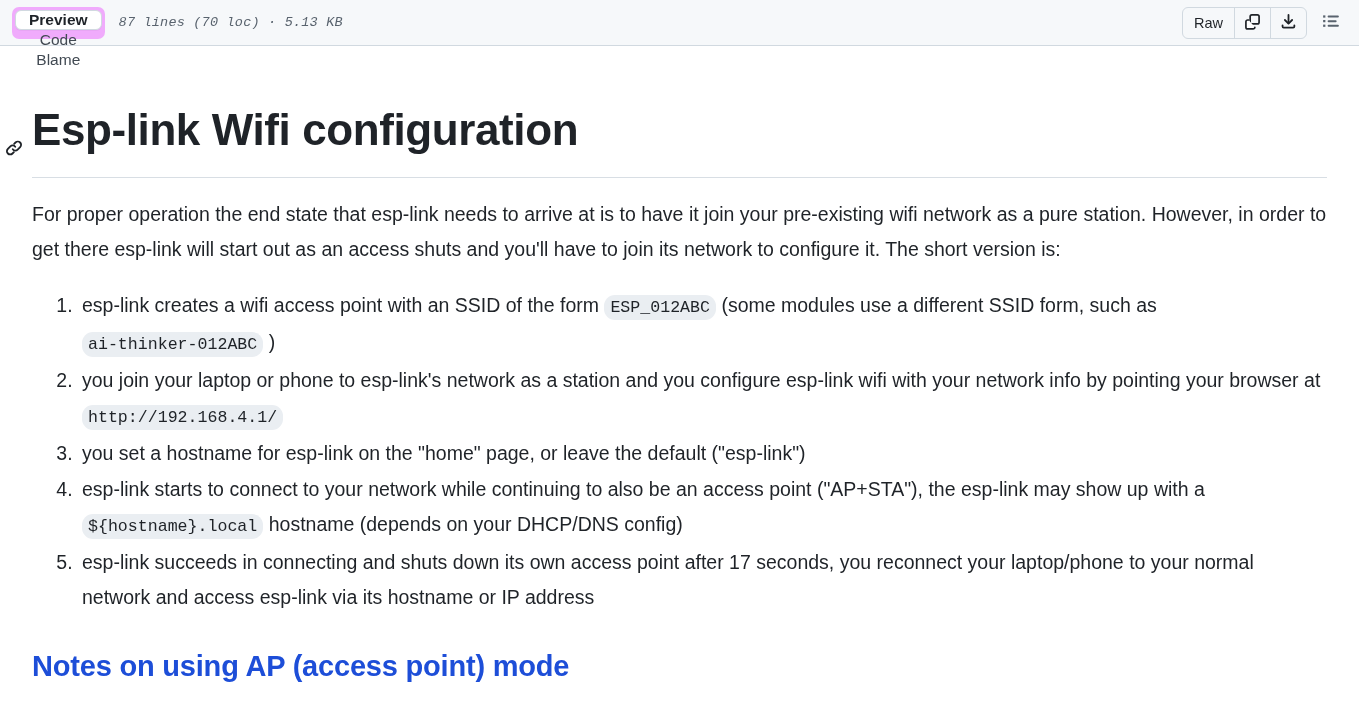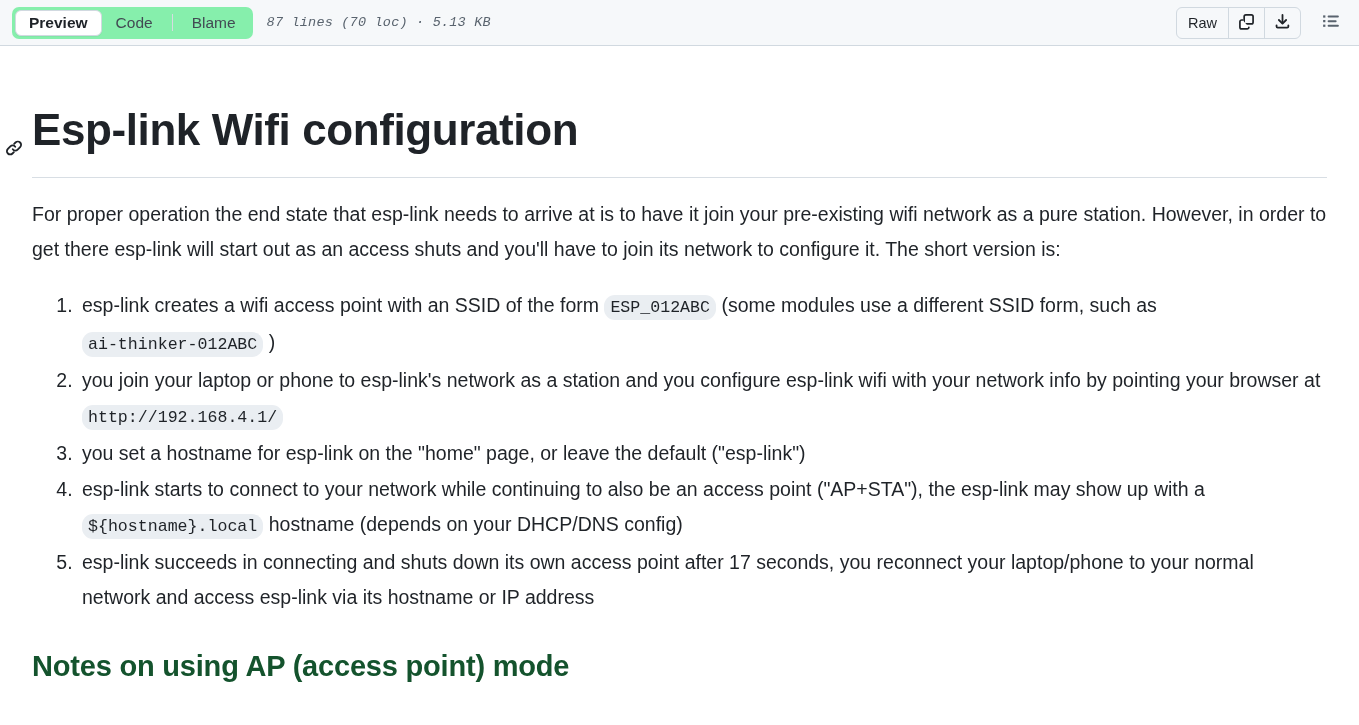--- a/index.html
+++ b/index.html
@@ -21,24 +21,25 @@
     background: #f6f8fa;
     border-bottom: 1px solid #d1d9e0;
     display: flex;
     align-items: center;
     padding: 0 13px 0 12px;
   }
 
   .seg-control {
     display: flex;
     align-items: center;
-    background: #86efac;
+    background: #f0abfc;
     border-radius: 7px;
     height: 32px;
     padding: 3px;
+    flex-direction: column;
   }
   .seg-btn {
     height: 26px;
     display: flex;
     align-items: center;
     padding: 0 13px;
     font-size: 15.5px;
     color: #424a53;
     border-radius: 6px;
     background: transparent;
@@ -68,21 +69,21 @@
     color: #59636e;
     letter-spacing: 0.2px;
     white-space: nowrap;
     font-style: italic;
   }
 
   .toolbar-right {
     margin-left: auto;
     display: flex;
     align-items: center;
-    gap: 15px;
+    gap: 9px;
   }
   .btn-group {
     display: flex;
     align-items: center;
     height: 32px;
     border: 1px solid #d1d9e0;
     border-radius: 6px;
     background: #f6f8fa;
     overflow: hidden;
   }
@@ -163,21 +164,21 @@
     margin-bottom: 1px;
     padding-left: 4px;
   }
 
   h2.section-title {
     font-size: 29px;
     line-height: 1.25;
     font-weight: bold;
     letter-spacing: -0.2px;
     margin: 33px 0 0 0;
-    color: #14532d;
+    color: #1d4ed8;
   }
 
   code.inline {
     font-family: "Liberation Mono", monospace;
     font-size: 16.6px;
     background: #eaeef2;
     border-radius: 11px;
     padding: 3px 6px;
     color: #1f2328;
     white-space: nowrap;

